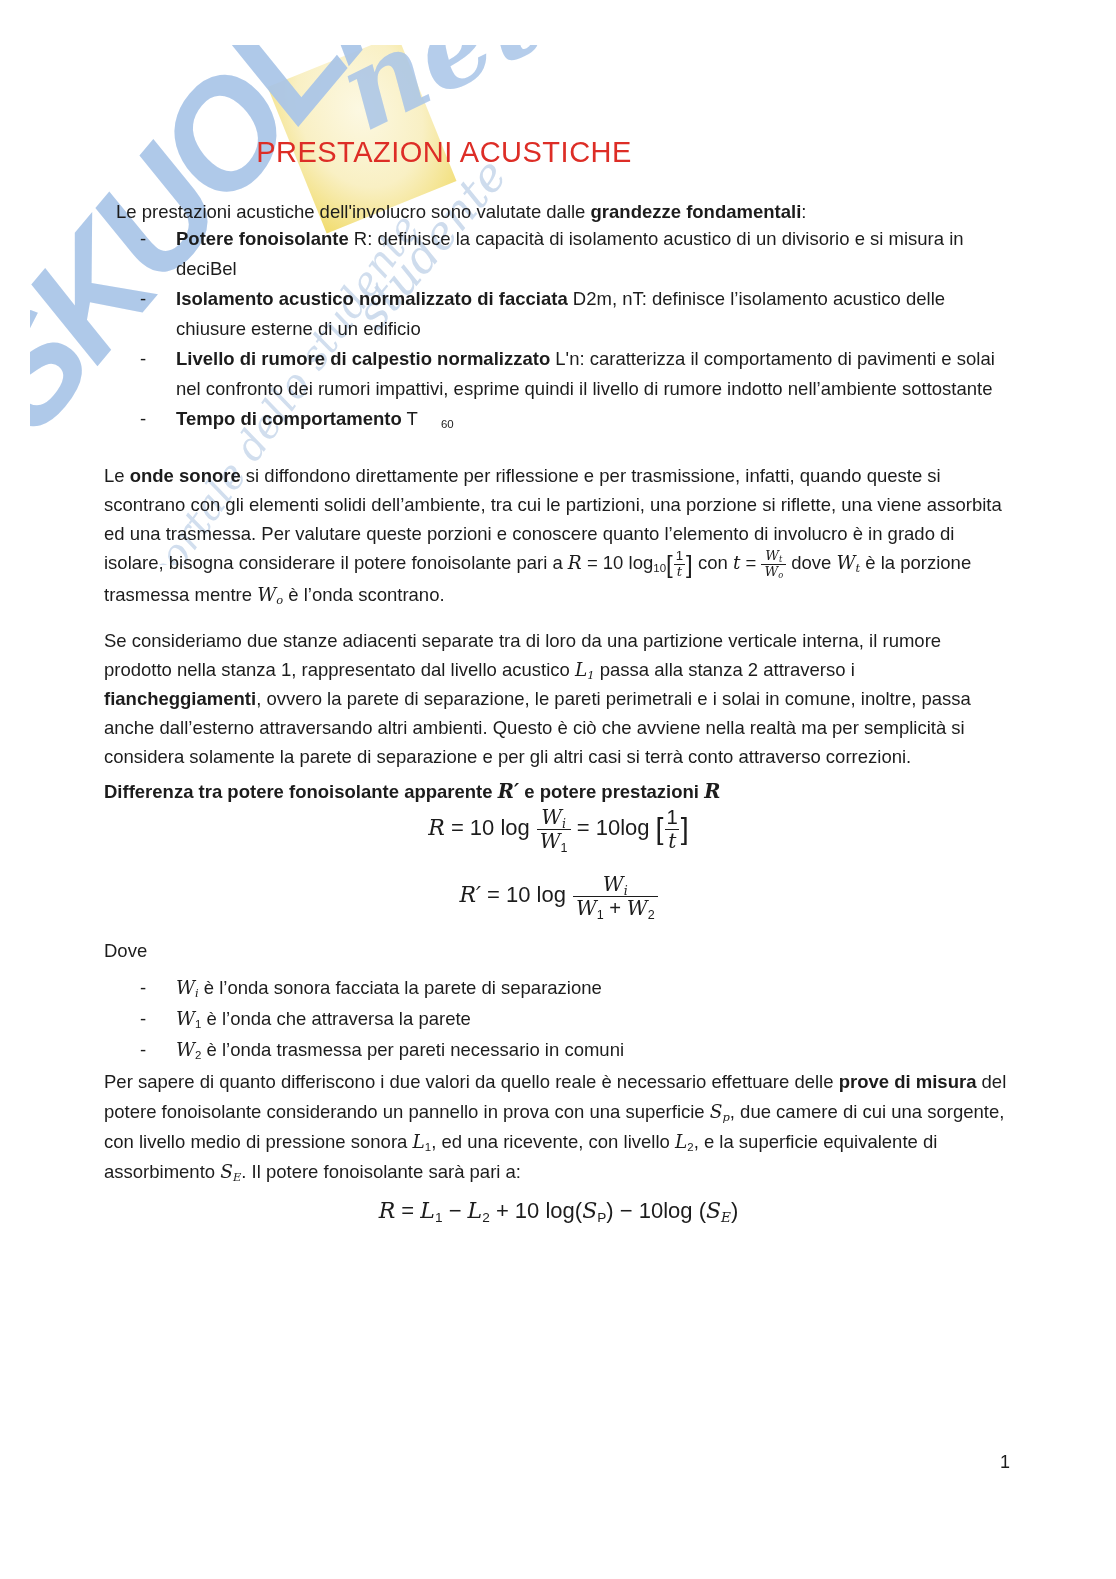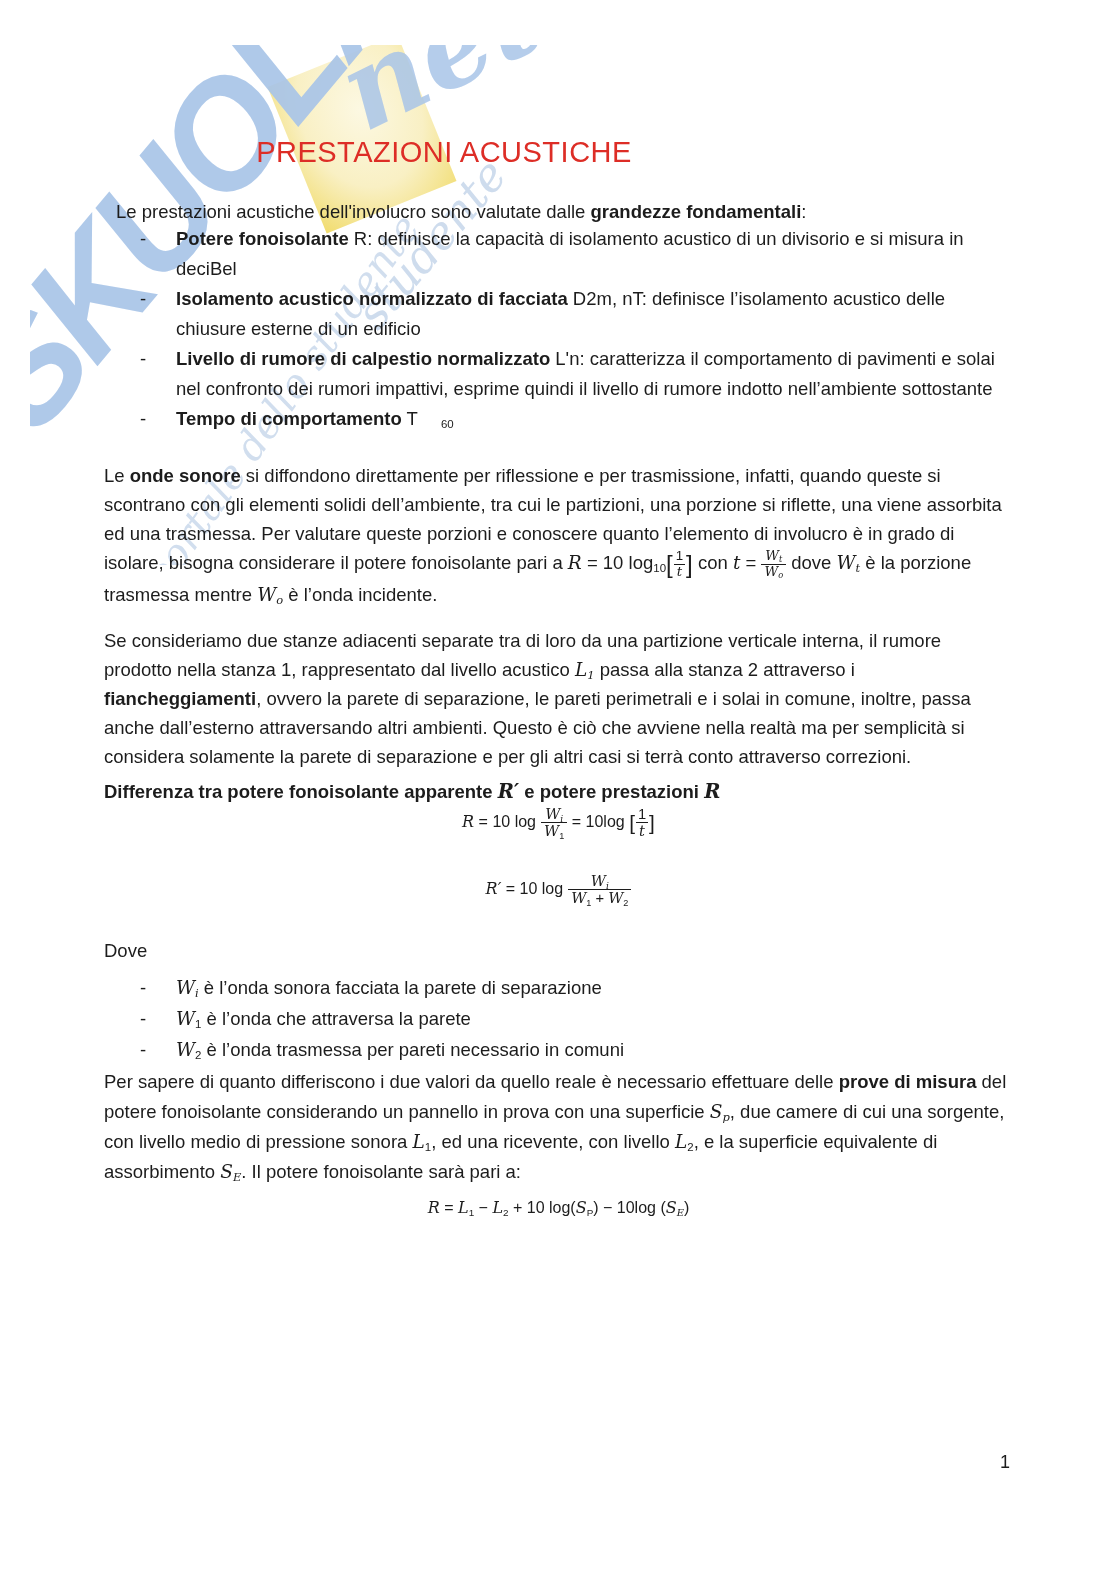--- a/index.html
+++ b/index.html
@@ -40,21 +40,21 @@
   .mi{font-family:"DejaVu Serif",serif;font-style:italic;}
   .mrm{font-family:Liberation Sans, sans-serif;font-style:normal;}
   .msub{font-size:0.62em;vertical-align:-0.3em;line-height:0;}
   .frac{display:inline-flex;flex-direction:column;align-items:center;
     vertical-align:middle;line-height:1.12;text-align:center;}
   .frac .fnum{display:block;padding:0 3px;}
   .frac .fden{display:block;padding:0 3px;border-top:1.4px solid currentColor;}
   .ifrac{font-size:0.72em;}
   .brk{font-size:1.3em;vertical-align:middle;}
   .formula{position:absolute;left:104px;width:909px;text-align:center;z-index:1;
-    font-size:16px;font-family:"DejaVu Serif",serif;}
+    font-size:22px;font-family:"DejaVu Serif",serif;}
   .formula .frac{font-size:0.92em;}
   .heading{font-weight:700;}
   .heading .mi{font-weight:700;font-size:19.5px;}
   .page-num{position:absolute;left:104px;top:1452px;width:906px;text-align:right;
     font-size:18px;z-index:1;}
 </style>
 </head>
 <body>
 
 <div class="page">
@@ -89,21 +89,21 @@
       <div class="li-text"><b>Tempo di comportamento</b><span> T</span><sub class="small">60</sub></div>
     </div>
   </div>
 
   <p class="blk" style="top:461px;margin:0;"><span>Le </span><b>onde sonore</b><span> si diffondono direttamente per riflessione e per trasmissione, infatti, quando queste si scontrano con gli elementi solidi dell’ambiente, tra cui le partizioni, una porzione si riflette, una viene assorbita ed una trasmessa. Per valutare queste porzioni e conoscere quanto l’elemento di involucro è in grado di isolare, bisogna considerare il potere fonoisolante pari a </span><span class="mi">R</span><span class="mrm"> = 10 log</span><span class="mrm msub">10</span><span class="mrm brk">[</span><span class="frac ifrac">
         <span class="fnum mrm">1</span>
         <span class="fden mi">t</span>
       </span><span class="mrm brk">]</span><span> con </span><span class="mi">t</span><span class="mrm"> = </span><span class="frac ifrac">
         <span class="fnum"><span class="mi">W</span><span class="mi msub">t</span></span>
         <span class="fden"><span class="mi">W</span><span class="mi msub">o</span></span>
-      </span><span> dove </span><span class="mi">W</span><span class="mi msub">t</span><span> è la porzione trasmessa mentre </span><span class="mi">W</span><span class="mi msub">o</span><span> è l’onda incidente.</span></p>
+      </span><span> dove </span><span class="mi">W</span><span class="mi msub">t</span><span> è la porzione trasmessa mentre </span><span class="mi">W</span><span class="mi msub">o</span><span> è l’onda scontrano.</span></p>
 
   <p class="blk" style="top:626px;margin:0;"><span>Se consideriamo due stanze adiacenti separate tra di loro da una partizione verticale interna, il rumore prodotto nella stanza 1, rappresentato dal livello acustico </span><span class="mi">L</span><span class="mi msub">1</span><span> passa alla stanza 2 attraverso i </span><b>fiancheggiamenti</b><span>, ovvero la parete di separazione, le pareti perimetrali e i solai in comune, inoltre, passa anche dall’esterno attraversando altri ambienti. Questo è ciò che avviene nella realtà ma per semplicità si considera solamente la parete di separazione e per gli altri casi si terrà conto attraverso correzioni.</span></p>
 
   <p class="blk heading" style="top:777px;margin:0;"><span>Differenza tra potere fonoisolante apparente </span><span class="mi">R′</span><span> e potere prestazioni </span><span class="mi">R</span></p>
 
   <div class="formula" style="top:806px;"><span class="mi">R</span><span class="mrm"> = 10 log</span> <span class="frac">
         <span class="fnum"><span class="mi">W</span><span class="mi msub">i</span></span>
         <span class="fden"><span class="mi">W</span><span class="mrm msub">1</span></span>
       </span><span class="mrm"> = 10log </span><span class="mrm brk">[</span><span class="frac ifrac">
         <span class="fnum mrm">1</span>

